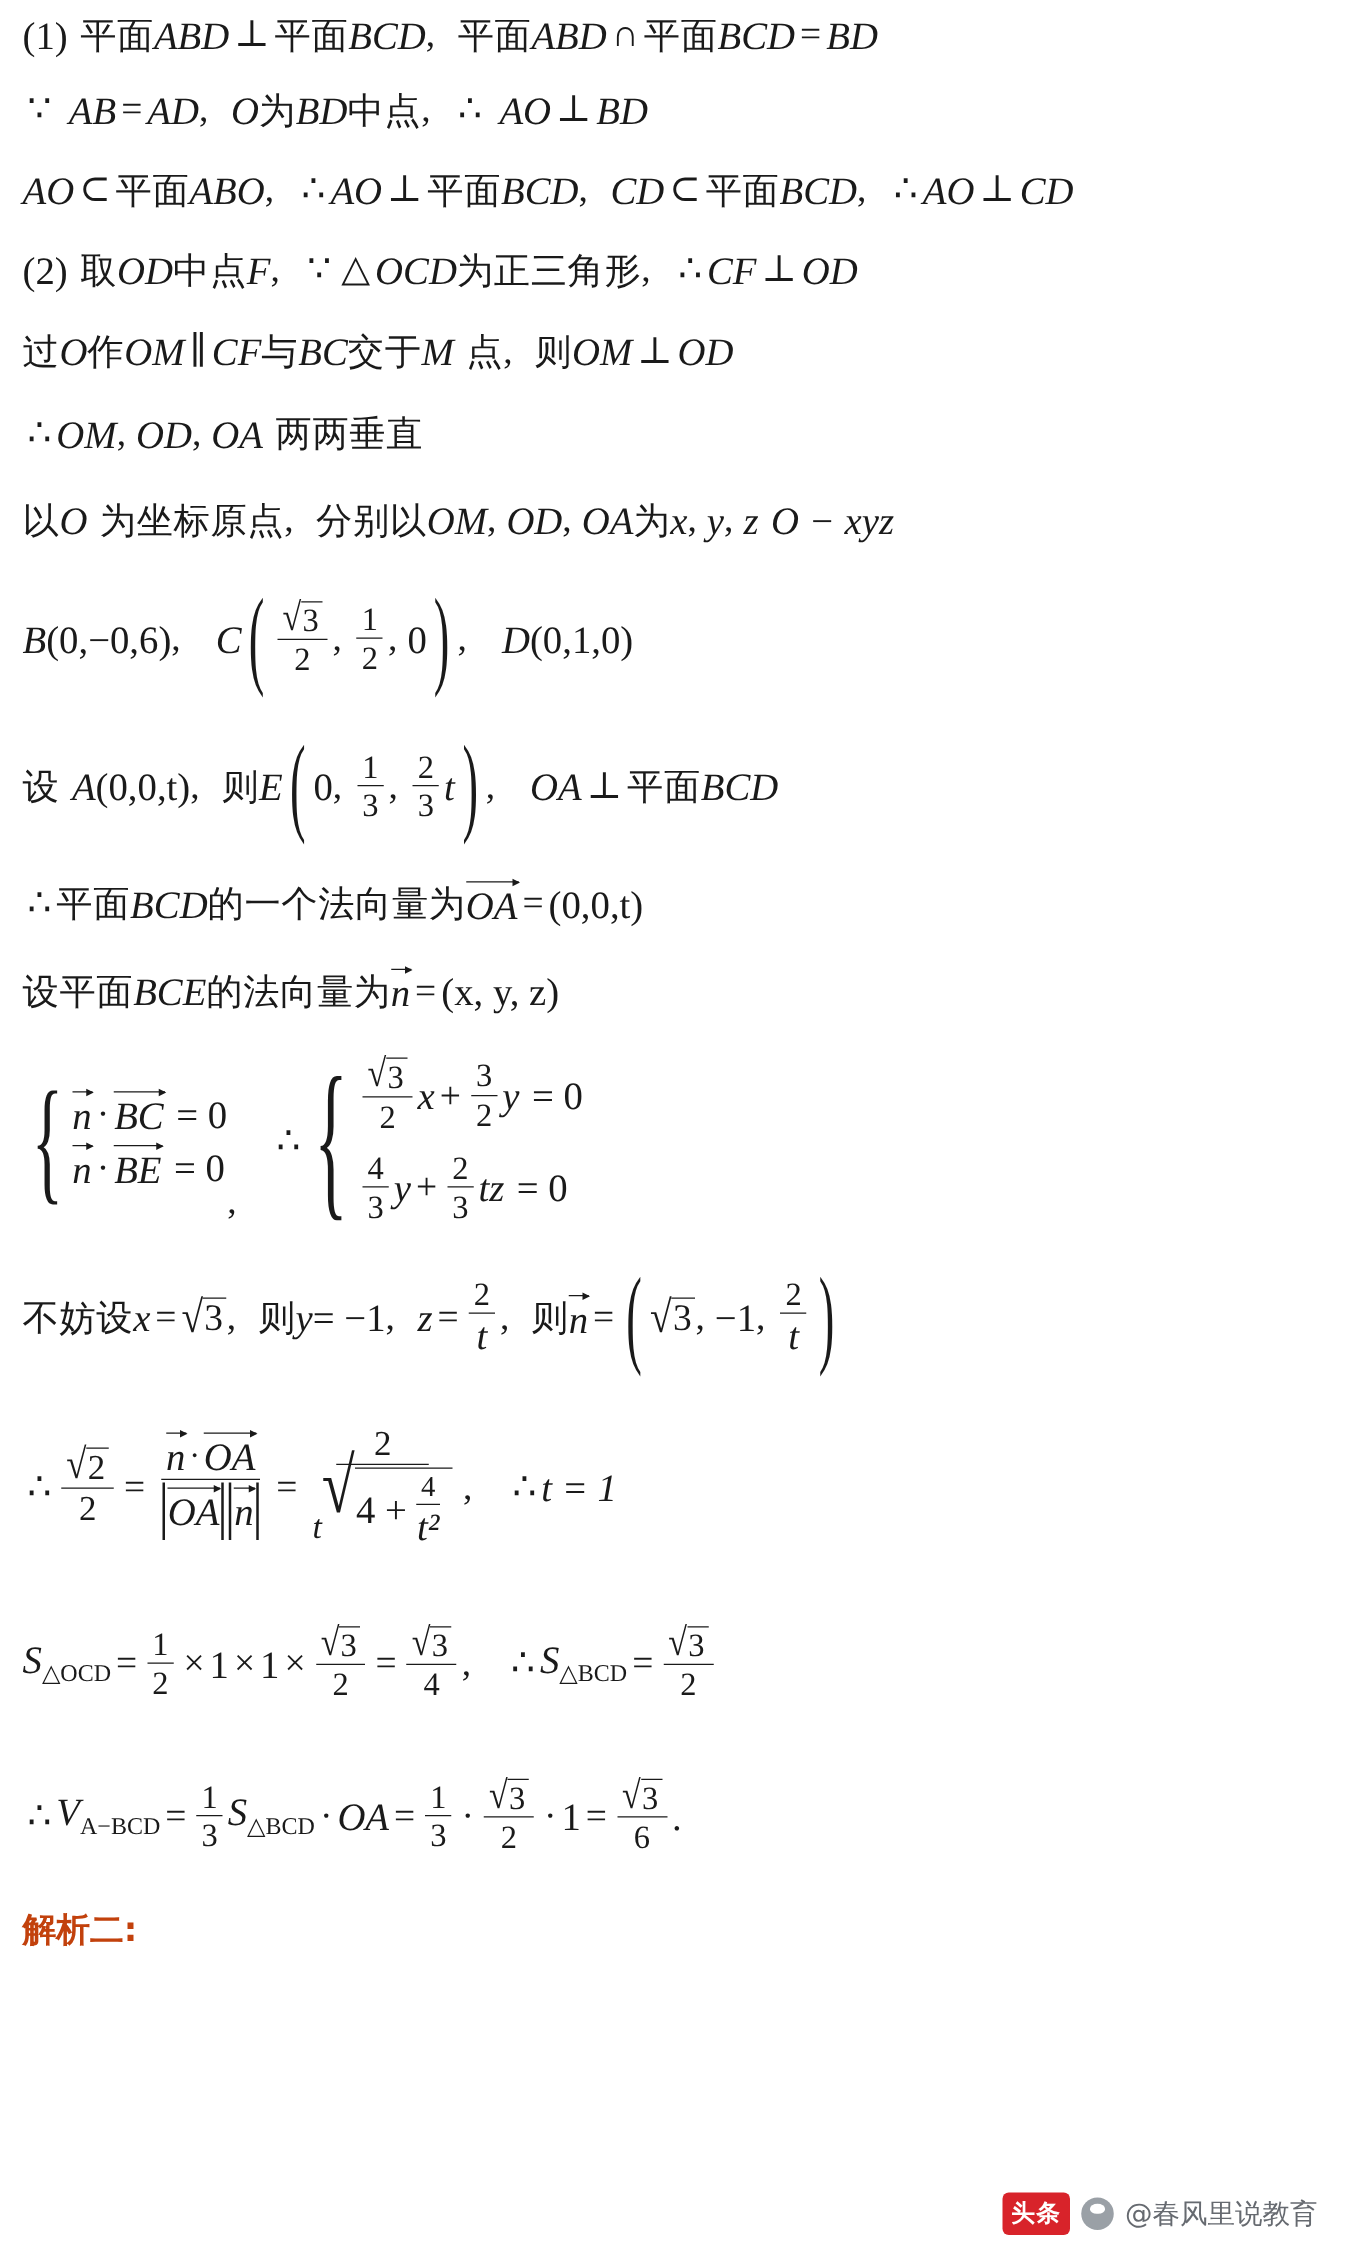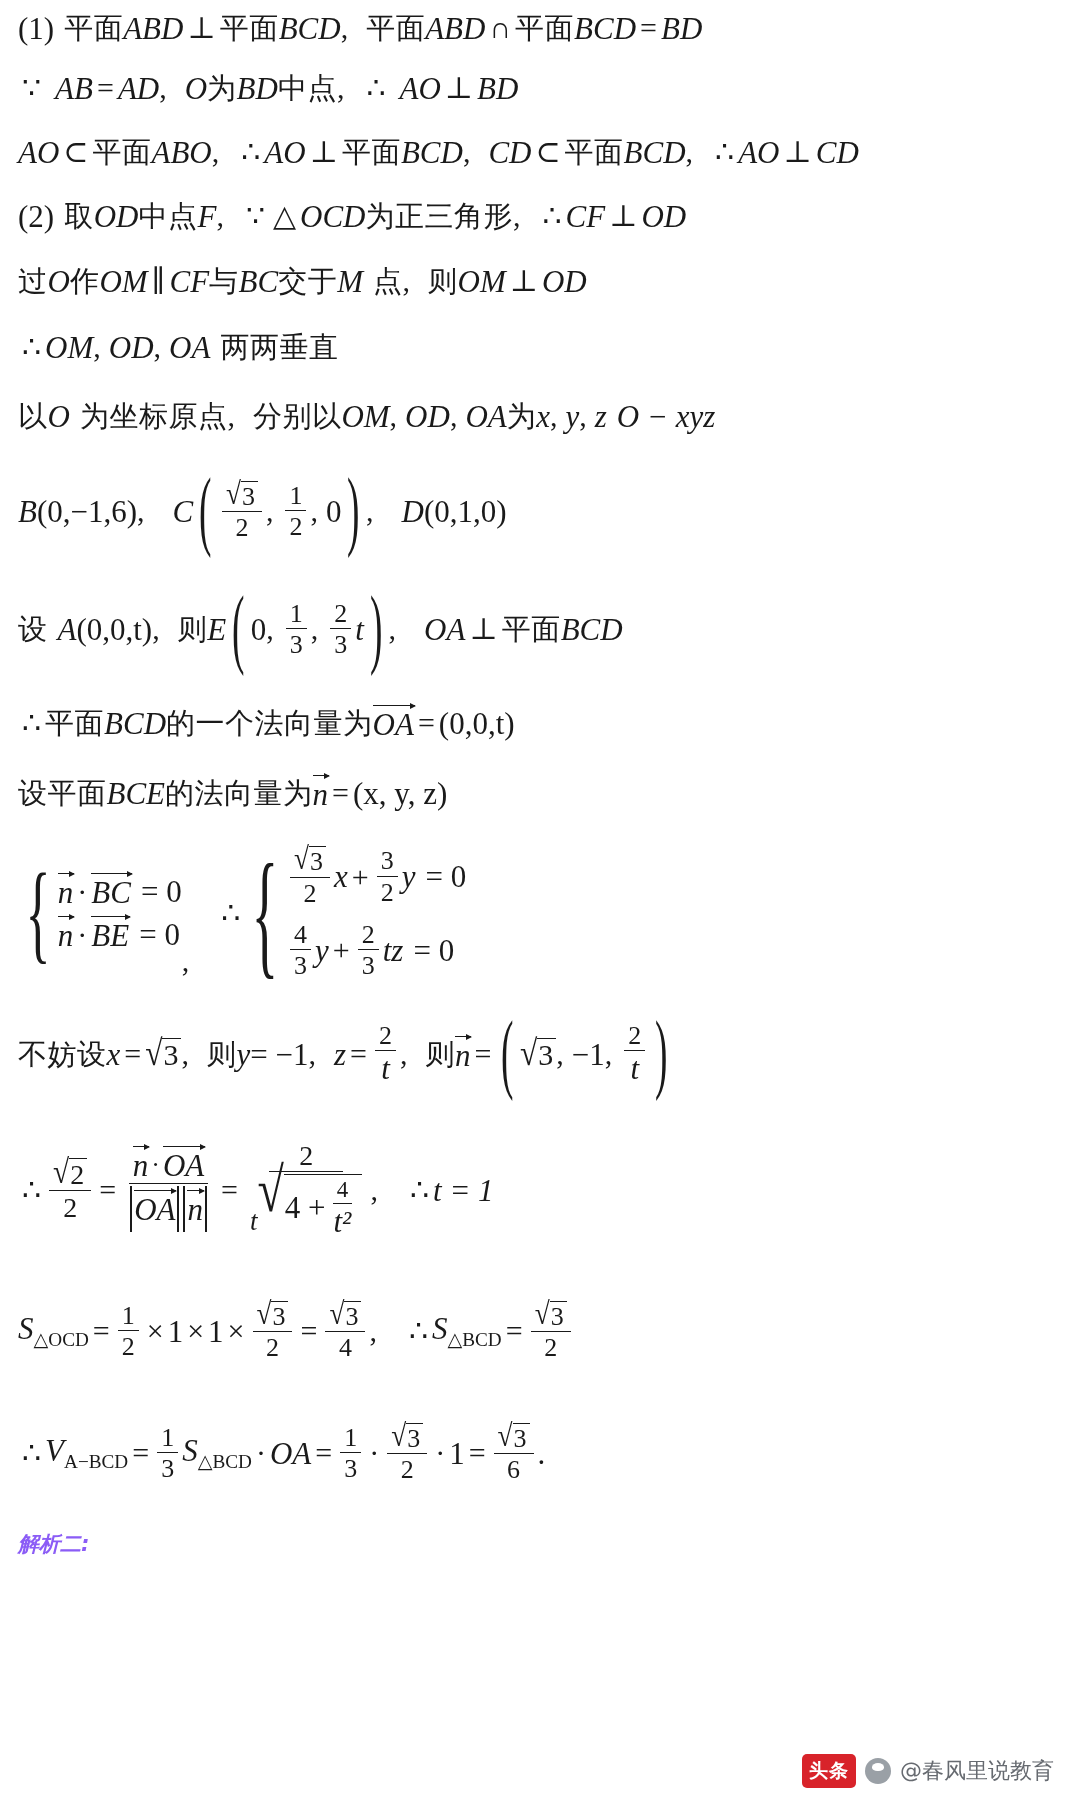--- a/index.html
+++ b/index.html
@@ -70,24 +70,23 @@
   .sys{display:inline-flex;align-items:center;}
   .sysrows{display:inline-flex;flex-direction:column;justify-content:center;gap:10px;}
   .sysrow{display:flex;align-items:center;white-space:nowrap;}
 
   
   .bar{display:inline-block;width:2px;background:#1a1a1a;align-self:stretch;margin:0 2px;}
 
   .sub{font-size:0.62em;vertical-align:sub;font-style:normal;text-align:right;}
 
   .redlabel{
-    color:#8b5cf6;font-weight:bold;
+    color:#c2410c;font-weight:bold;
     font-family:"DejaVu Sans","Liberation Sans",sans-serif;
-    font-size:21px;
-    font-style:italic;
+    font-size:27px;
   }
 
   .watermark{
     position:absolute;right:26px;bottom:22px;
     display:flex;align-items:center;gap:9px;
   }
   .wm-badge{
     background:#d8232a;color:#fff;border-radius:5px;
     font-family:"DejaVu Sans","Liberation Sans",sans-serif;
     font-size:19px;font-weight:bold;padding:4px 7px;letter-spacing:1px;
@@ -238,21 +237,21 @@
     <span class="comma">,</span>
     <span class="it">y</span>
     <span class="comma">,</span>
     <span class="it">z</span>
     <span class="sp"></span>
     <span class="it">O − xyz</span>
   </div>
 
   <div class="line ln-tall" style="height:118px;">
     <span class="it">B</span>
-    <span class="rm">(0,−1,6)</span>
+    <span class="rm">(0,−0,6)</span>
     <span class="comma">,</span>
     <span class="sp-lg"></span>
     <span class="it">C</span>
     <span class="bigp">
       <span class="pl p-x2">(</span>
       <span class="frac">
         <span class="num">
           <span class="sqrt">
             <span class="rad">√</span>
               <span class="rbody">3</span>

